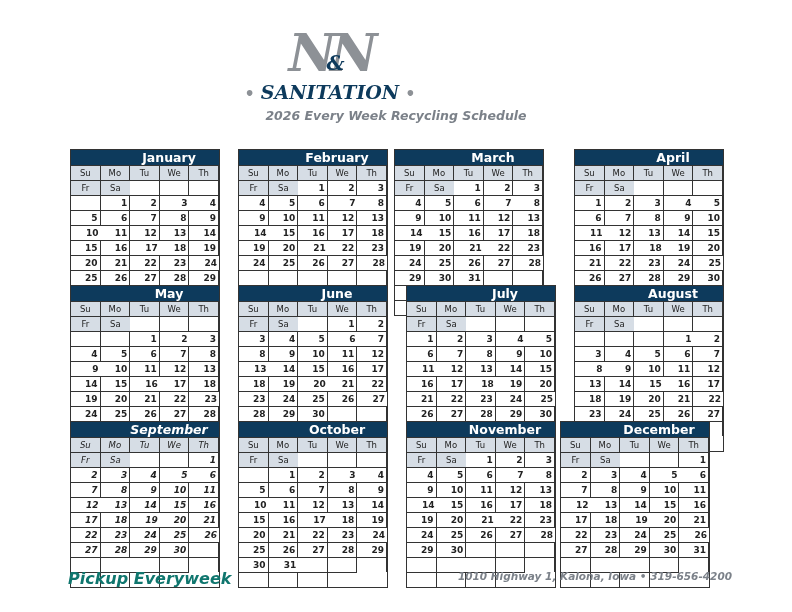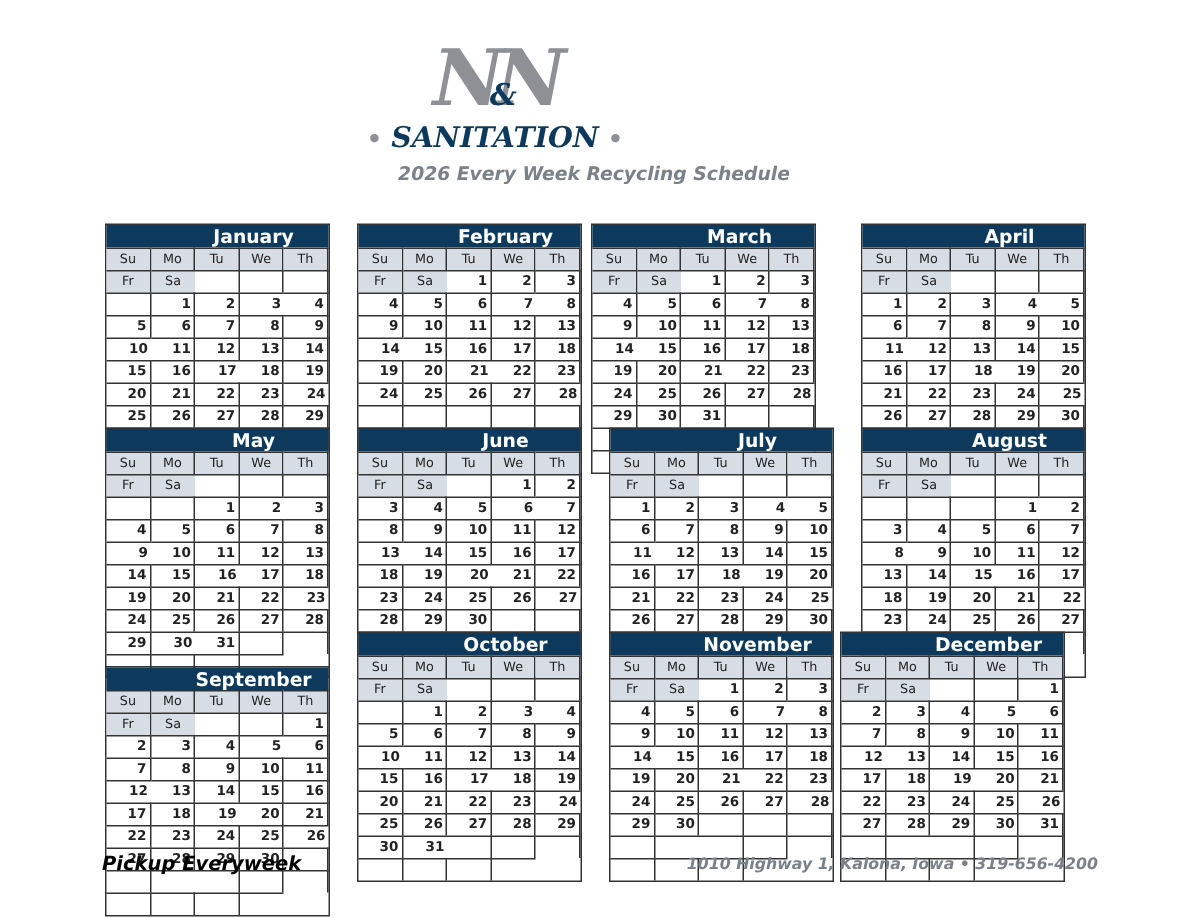--- a/index.html
+++ b/index.html
@@ -9,21 +9,21 @@
   .amp{position:absolute;left:38px;top:10px;font-size:20px;color:#0d3a5c;letter-spacing:0;}
   .brand{font-family:"DejaVu Serif","Liberation Serif",serif;font-style:italic;font-weight:bold;font-size:19px;color:#0d3a5c;line-height:20px;}
   .brand .dot{color:#8d9196;font-size:16px;margin:0 6px;}
   .subtitle{position:absolute;top:108px;left:0;width:792px;text-align:center;font-style:italic;font-weight:bold;font-size:12.5px;color:#7b8189;}
   .cal{position:absolute;width:148px;border:1px solid #333;border-collapse:collapse;}
   .cal .mh{background:#0d3a5c;color:#fff;font-weight:bold;font-size:12.5px;text-align:center;height:15px;line-height:15px;padding-left:48px;}
   .grid{display:grid;grid-template-columns:repeat(5,1fr);}
   .dow{background:#d6dde5;font-size:8.5px;color:#222;text-align:center;height:14px;line-height:14px;border-right:1px solid #333;border-top:1px solid #333;}
   .d{font-size:9px;font-weight:bold;color:#222;text-align:right;padding-right:2px;height:14px;line-height:15px;border-right:1px solid #333;border-top:1px solid #333;}
   .grid > :nth-child(7n){border-right:none;}
-  .footer-left{position:absolute;left:68px;top:569px;font-style:italic;font-weight:bold;font-size:13px;color:#000000;}
+  .footer-left{position:absolute;left:68px;top:569px;font-style:italic;font-weight:bold;font-size:16px;color:#0f766e;}
   .footer-right{position:absolute;right:60px;top:570px;font-style:italic;font-weight:bold;font-size:10.5px;color:#7b8189;}
 </style>
 </head>
 <body>
 
 <div class="logo">
   <div class="nn"><span>N</span><span>N</span><span class="amp">&amp;</span></div>
   <div class="brand"><span class="dot">•</span><span>SANITATION</span><span class="dot">•</span></div>
 </div>
 
@@ -455,21 +455,21 @@
         <div class="d">29</div>
         <div class="d">30</div>
         <div class="d">31</div>
         <div class="d"></div>
         <div class="d"></div>
         <div class="d"></div>
         <div class="d"></div>
         <div class="d"></div>
       </div>
     </div>
-    <div class="cal" style="left: 70px; top: 444px;">
+    <div class="cal" style="left: 70px; top: 421px; font-style: italic;">
       <div class="mh">September</div>
       <div class="grid">
         <div class="dow">Su</div>
         <div class="dow">Mo</div>
         <div class="dow">Tu</div>
         <div class="dow">We</div>
         <div class="dow">Th</div>
         <div class="dow">Fr</div>
         <div class="dow">Sa</div>
         <div class="d"></div>

